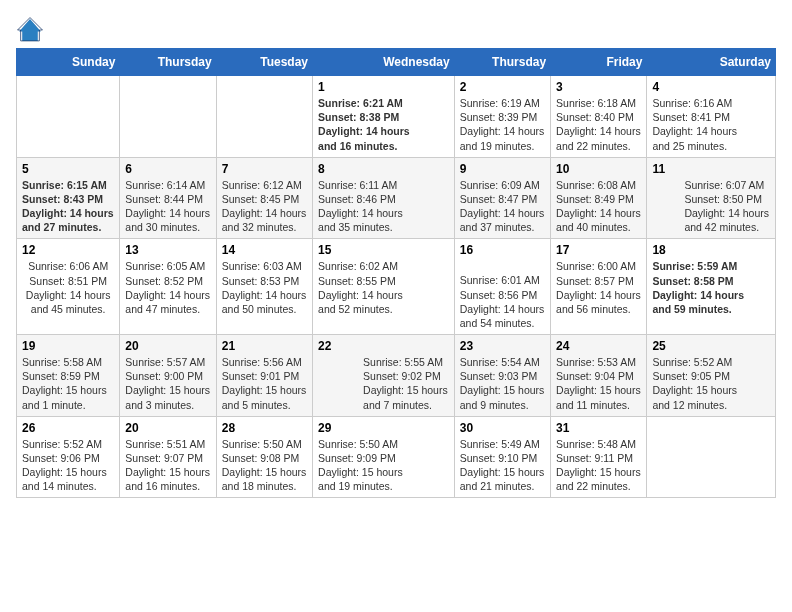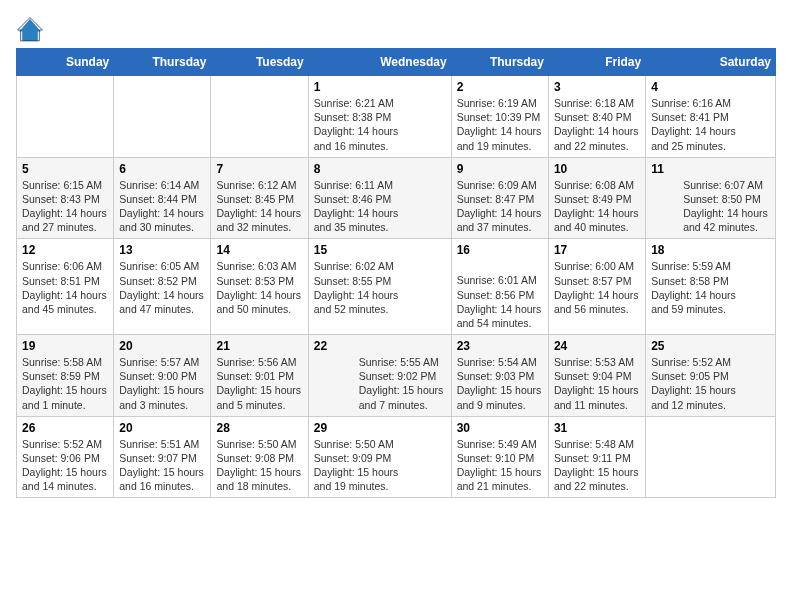--- a/index.html
+++ b/index.html
@@ -109,29 +109,29 @@
         <th>Saturday</th>
       </tr>
   </thead>
   <tbody id="calendar-body">
       <tr>
         <td class="empty-cell"></td>
         <td class="empty-cell"></td>
         <td class="empty-cell"></td>
         <td>
           <div class="day-number">1</div>
-          <div class="day-detail" style="white-space: pre-line;">Sunrise: 6:21 AM
+          <div class="day-detail" style="white-space: pre-line; font-weight: bold;">Sunrise: 6:21 AM
 Sunset: 8:38 PM
 Daylight: 14 hours
 and 16 minutes.</div>
         </td>
         <td>
           <div class="day-number">2</div>
           <div class="day-detail" style="white-space: pre-line;">Sunrise: 6:19 AM
-Sunset: 10:39 PM
+Sunset: 8:39 PM
 Daylight: 14 hours
 and 19 minutes.</div>
         </td>
         <td>
           <div class="day-number">3</div>
           <div class="day-detail" style="white-space: pre-line;">Sunrise: 6:18 AM
 Sunset: 8:40 PM
 Daylight: 14 hours
 and 22 minutes.</div>
         </td>
@@ -139,21 +139,21 @@
           <div class="day-number">4</div>
           <div class="day-detail" style="white-space: pre-line;">Sunrise: 6:16 AM
 Sunset: 8:41 PM
 Daylight: 14 hours
 and 25 minutes.</div>
         </td>
       </tr>
       <tr>
         <td>
           <div class="day-number">5</div>
-          <div class="day-detail" style="white-space: pre-line;">Sunrise: 6:15 AM
+          <div class="day-detail" style="white-space: pre-line; font-weight: bold;">Sunrise: 6:15 AM
 Sunset: 8:43 PM
 Daylight: 14 hours
 and 27 minutes.</div>
         </td>
         <td>
           <div class="day-number">6</div>
           <div class="day-detail" style="white-space: pre-line;">Sunrise: 6:14 AM
 Sunset: 8:44 PM
 Daylight: 14 hours
 and 30 minutes.</div>
@@ -190,21 +190,21 @@
           <div class="day-number">11</div>
           <div class="day-detail" style="white-space: pre-line; margin-left: 32px;">Sunrise: 6:07 AM
 Sunset: 8:50 PM
 Daylight: 14 hours
 and 42 minutes.</div>
         </td>
       </tr>
       <tr>
         <td>
           <div class="day-number">12</div>
-          <div class="day-detail" style="white-space: pre-line;">Sunrise: 6:06 AM
+          <div class="day-detail" style="white-space: pre-line; text-align: center;">Sunrise: 6:06 AM
 Sunset: 8:51 PM
 Daylight: 14 hours
 and 45 minutes.</div>
         </td>
         <td>
           <div class="day-number">13</div>
           <div class="day-detail" style="white-space: pre-line;">Sunrise: 6:05 AM
 Sunset: 8:52 PM
 Daylight: 14 hours
 and 47 minutes.</div>
@@ -232,21 +232,21 @@
         </td>
         <td>
           <div class="day-number">17</div>
           <div class="day-detail" style="white-space: pre-line;">Sunrise: 6:00 AM
 Sunset: 8:57 PM
 Daylight: 14 hours
 and 56 minutes.</div>
         </td>
         <td>
           <div class="day-number">18</div>
-          <div class="day-detail" style="white-space: pre-line;">Sunrise: 5:59 AM
+          <div class="day-detail" style="white-space: pre-line; font-weight: bold;">Sunrise: 5:59 AM
 Sunset: 8:58 PM
 Daylight: 14 hours
 and 59 minutes.</div>
         </td>
       </tr>
       <tr>
         <td>
           <div class="day-number">19</div>
           <div class="day-detail" style="white-space: pre-line;">Sunrise: 5:58 AM
 Sunset: 8:59 PM

